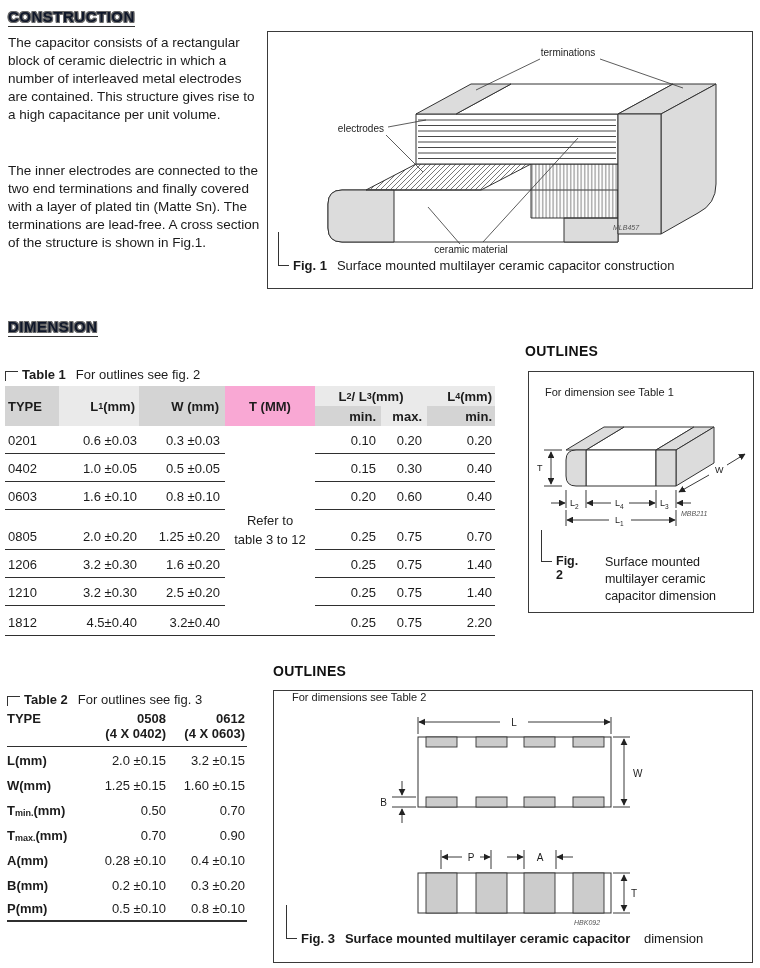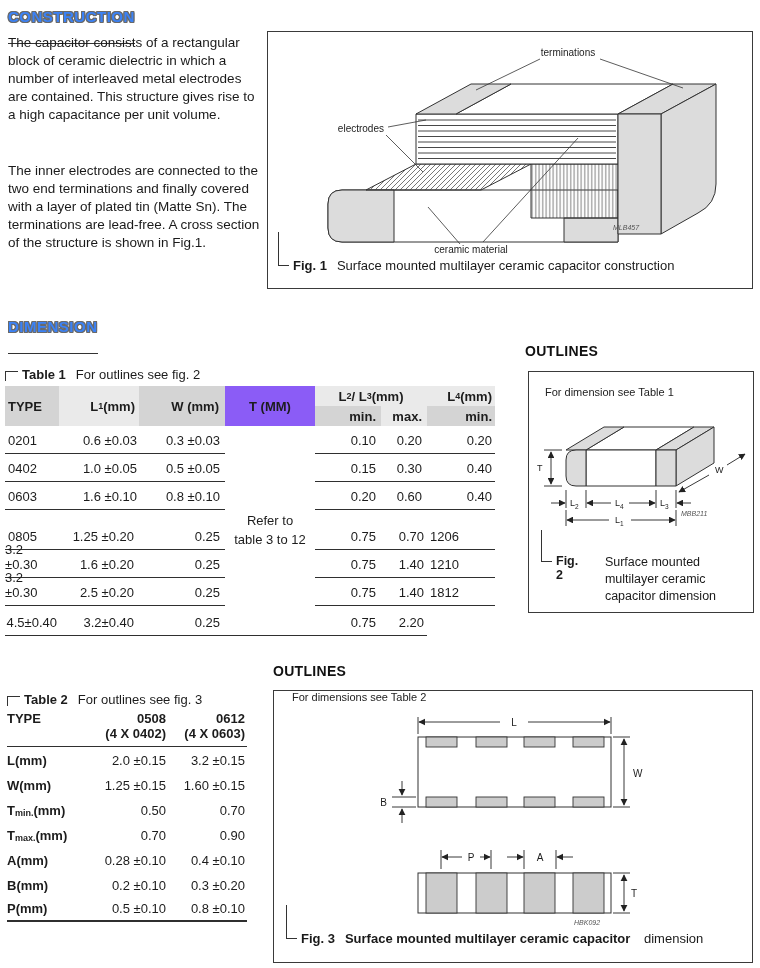--- a/index.html
+++ b/index.html
@@ -4,24 +4,24 @@
 <style>
   * { margin:0; padding:0; box-sizing:border-box; }
   html,body { background:#fff; }
   body { font-family:"Liberation Sans", sans-serif; color:#1c1c1c; }
   .page { position:relative; width:760px; height:968px; background:#fff; overflow:hidden; }
 
   
   .hollow {
     display:inline-block;
     font-size:15px; font-weight:bold; letter-spacing:.5px;
-    color:#3b82f6;
+    color:#0f172a;
     text-shadow:-1px 0 #6a6a6a, 1px 0 #6a6a6a, 0 -1px #6a6a6a, 0 1px #6a6a6a,
                 -1px -1px #6a6a6a, 1px 1px #6a6a6a, 1px -1px #6a6a6a, -1px 1px #6a6a6a;
-    border-bottom:1.5px solid #333; padding-bottom:18px;
+    border-bottom:1.5px solid #333; padding-bottom:1px;
   }
   .solid-heading { font-size:14px; font-weight:bold; color:#111; letter-spacing:.3px; }
 
   .abs { position:absolute; }
   .body-text { width:252px; font-size:13.5px; line-height:1.34; color:#1a1a1a; }
 
   
   .figbox { position:absolute; border:1.5px solid #3a3a3a; background:#fff; }
   .fig-note { position:absolute; font-size:11px; color:#222; }
   .cap-hook { position:absolute; border-left:1.5px solid #333; border-bottom:1.5px solid #333; width:11px; }
@@ -36,21 +36,21 @@
   .tbl-hook { display:inline-block; width:13px; height:10px; border-top:1.2px solid #333;
               border-left:1.2px solid #333; margin-right:4px; transform:translateY(2px); }
   .t1-grid { display:grid; width:490px;
     grid-template-columns:54px 80px 86px 90px 66px 46px 68px;
     grid-template-rows:20px 20px 28px 28px 28px 40px 28px 28px 30px;
     font-size:13px; }
   .hc { display:flex; align-items:center; font-weight:bold; }
   .h-type { grid-area:1/1/3/2; background:#d4d4d4; padding-left:3px; }
   .h-l1  { grid-area:1/2/3/3; background:#eaeaea; justify-content:flex-end; padding-right:4px; }
   .h-w   { grid-area:1/3/3/4; background:#d4d4d4; justify-content:flex-end; padding-right:6px; }
-  .h-t   { grid-area:1/4/3/5; background:#8b5cf6; justify-content:center; }
+  .h-t   { grid-area:1/4/3/5; background:#f9a8d4; justify-content:center; }
   .h-l23 { grid-area:1/5/2/7; background:#eaeaea; justify-content:center; }
   .h-l4  { grid-area:1/7/2/8; background:#eaeaea; justify-content:flex-end; padding-right:3px; }
   .h-min1{ grid-area:2/5/3/6; background:#d4d4d4; justify-content:flex-end; padding-right:5px; }
   .h-max { grid-area:2/6/3/7; background:#eaeaea; justify-content:flex-end; padding-right:5px; }
   .h-min2{ grid-area:2/7/3/8; background:#d4d4d4; justify-content:flex-end; padding-right:3px; }
   .cell { display:flex; align-items:flex-end; padding-bottom:5px; }
   .cell.num { justify-content:flex-end; }
   .cell.type { font-weight:normal; padding-left:3px; }
   .pr2 { padding-right:2px; } .pr5 { padding-right:5px; } .pr3 { padding-right:3px; }
   .bb { border-bottom:1px solid #2f2f2f; }
@@ -177,20 +177,21 @@
       <div class="cell num bb pr3">0.40</div>
 
       <div class="cell type bb">0603</div>
       <div class="cell num bb pr2">1.6 ±0.10</div>
       <div class="cell num bb pr5">0.8 ±0.10</div>
       <div class="cell num bb pr5">0.20</div>
       <div class="cell num bb pr5">0.60</div>
       <div class="cell num bb pr3">0.40</div>
 
       <div class="cell type bb">0805</div>
+      <div class="cell num bb pr2">2.0 ±0.20</div>
       <div class="cell num bb pr5">1.25 ±0.20</div>
       <div class="cell num bb pr5">0.25</div>
       <div class="cell num bb pr5">0.75</div>
       <div class="cell num bb pr3">0.70</div>
 
       <div class="cell type bb">1206</div>
       <div class="cell num bb pr2">3.2 ±0.30</div>
       <div class="cell num bb pr5">1.6 ±0.20</div>
       <div class="cell num bb pr5">0.25</div>
       <div class="cell num bb pr5">0.75</div>

